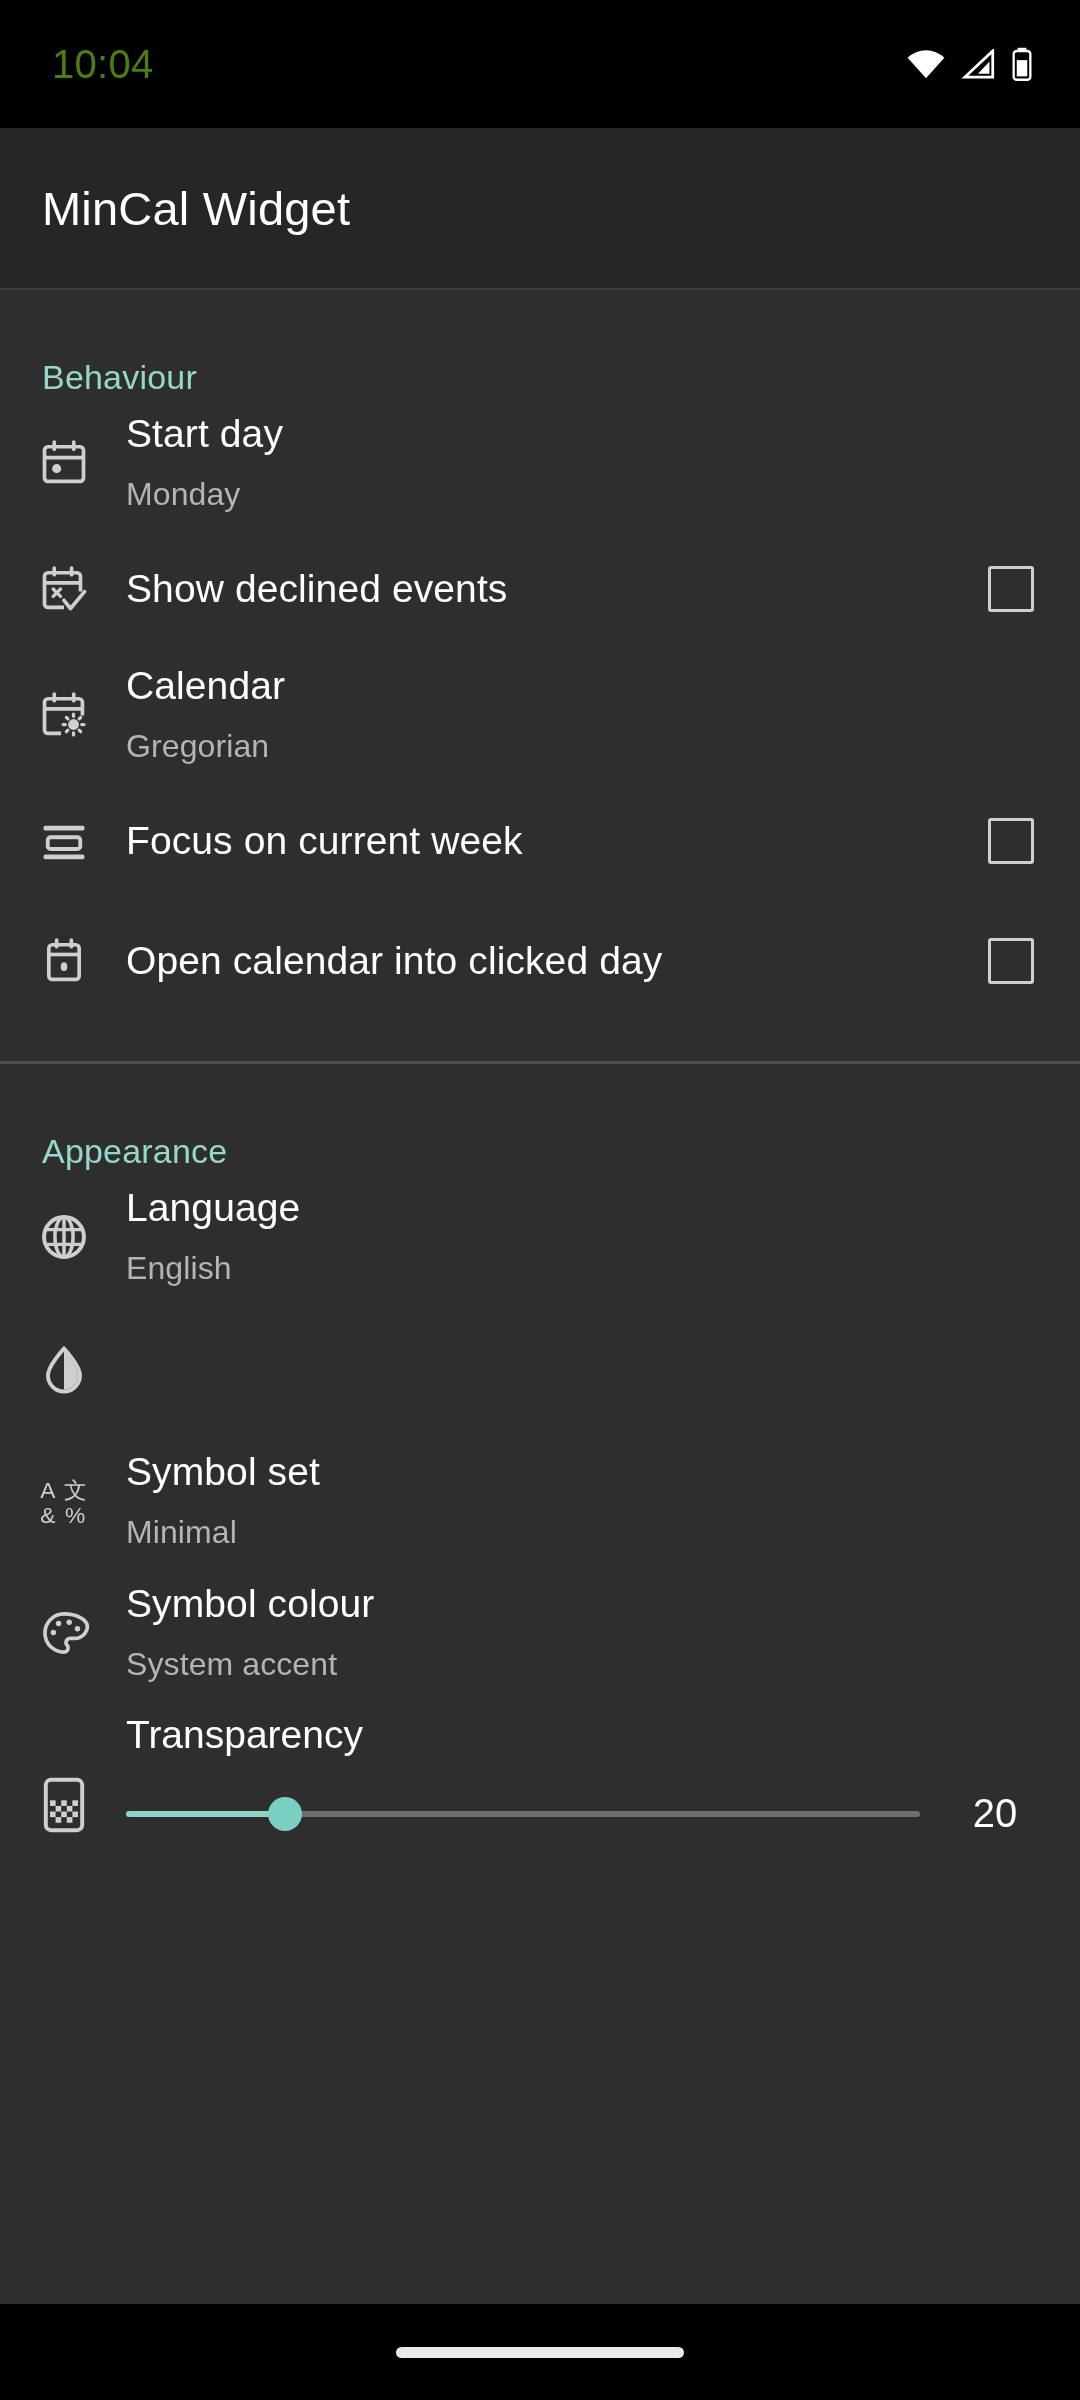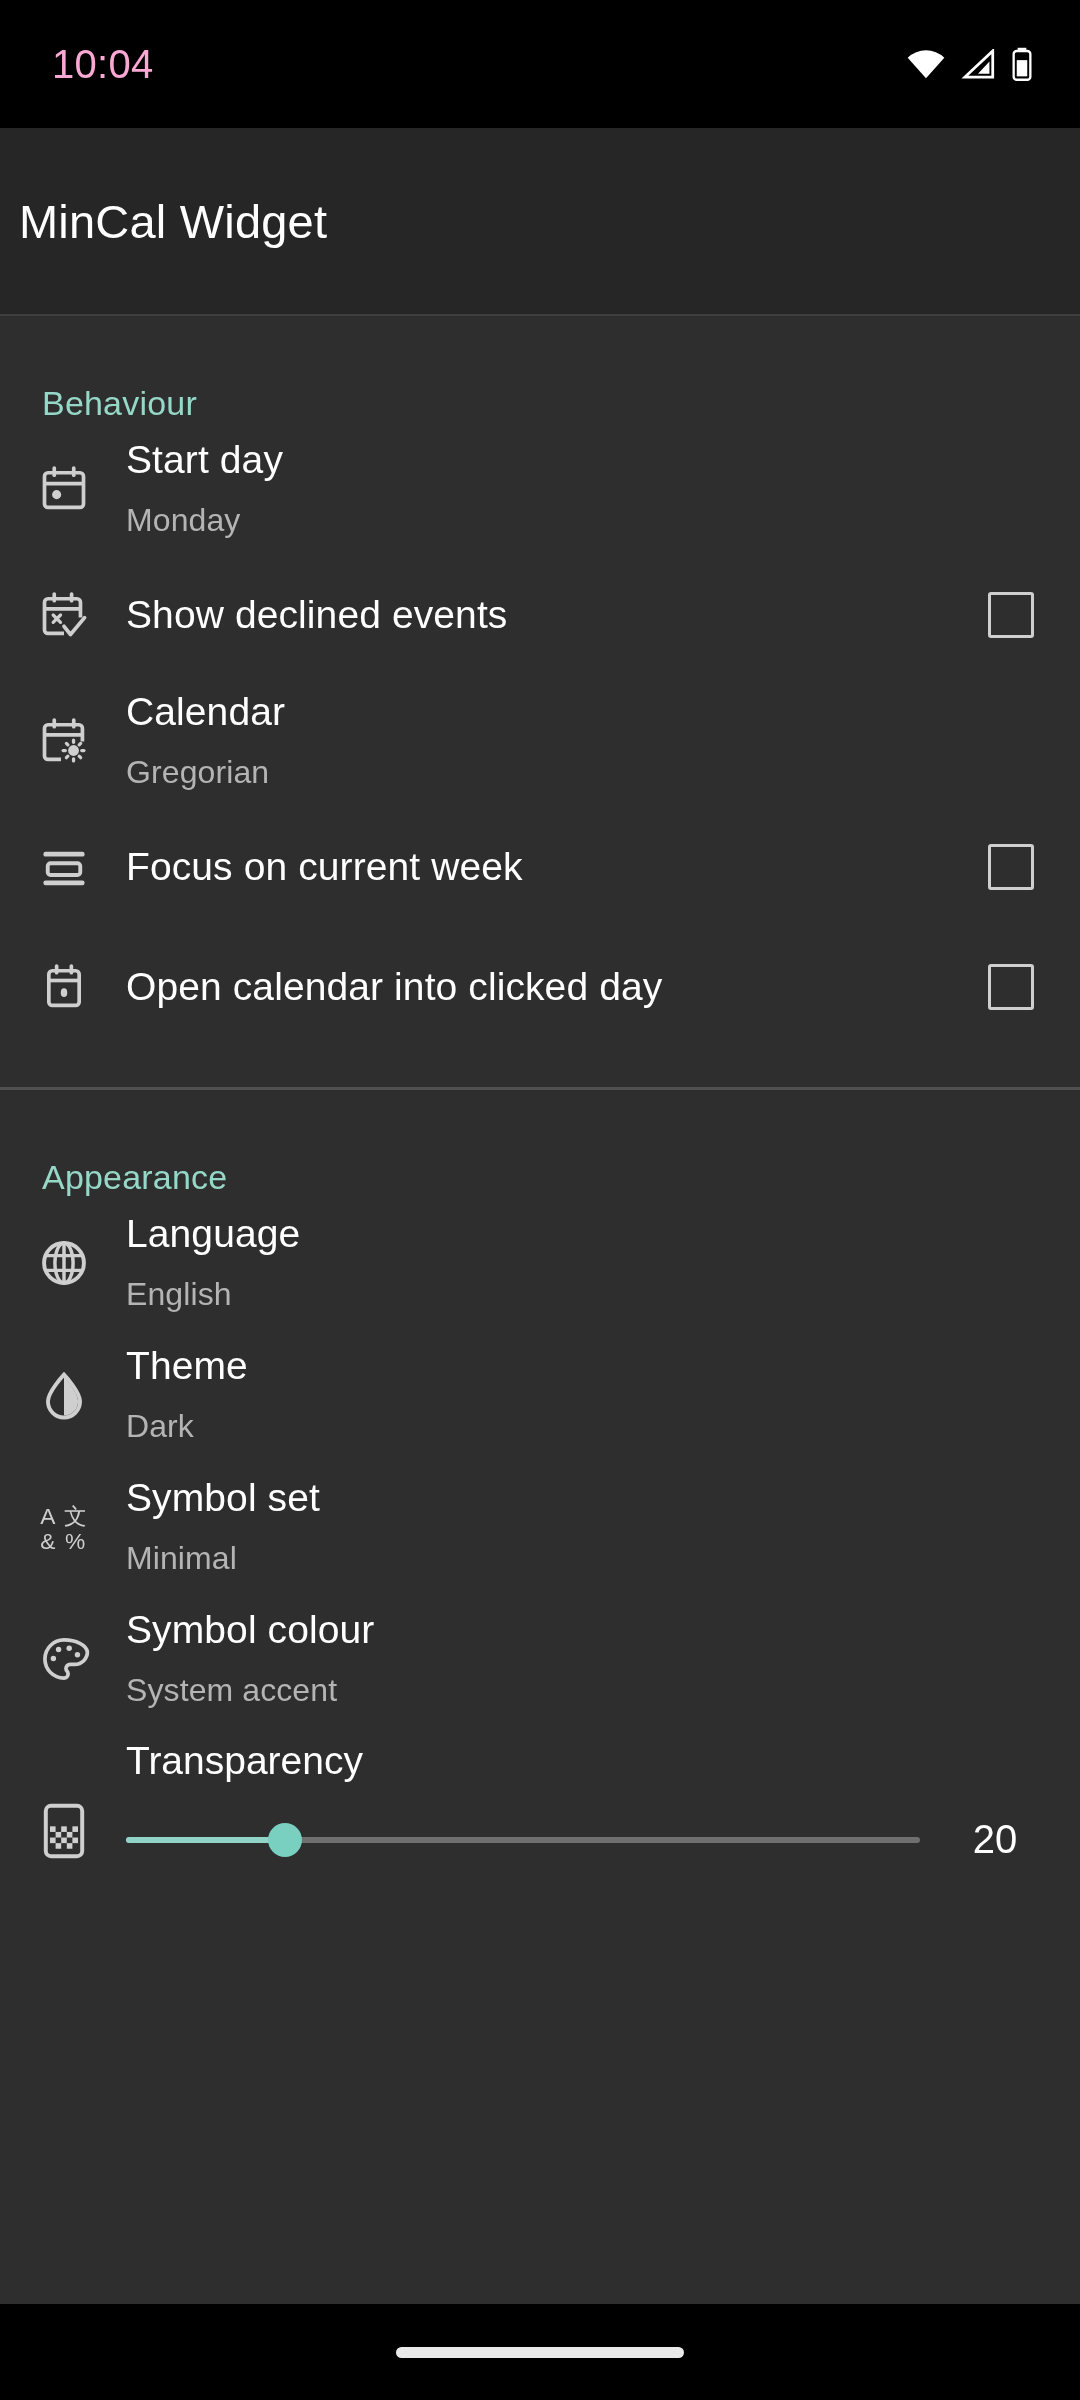--- a/index.html
+++ b/index.html
@@ -28,38 +28,38 @@
     height: 128px;
     background: #000000;
     display: flex;
     align-items: center;
     justify-content: space-between;
     padding: 0 46px 0 52px;
     box-sizing: border-box;
     flex: 0 0 auto;
   }
   .status-time {
-    color: #f9a8d4;
+    color: #4d7c0f;
     font-size: 40px;
     letter-spacing: 0.3px;
   }
   .status-icons {
     display: flex;
     align-items: center;
     gap: 14px;
   }
   .status-icons svg { display: block; }
 
   
   .app-bar {
-    height: 186px;
+    height: 160px;
     background: #262626;
     display: flex;
     align-items: center;
-    padding-left: 19px;
+    padding-left: 42px;
     box-sizing: border-box;
     flex: 0 0 auto;
   }
   .app-title {
     color: #ffffff;
     font-size: 47px;
     font-weight: normal;
     letter-spacing: 0.2px;
   }
 
@@ -366,24 +366,20 @@
       </div>
     </div>
 
     <div class="row tall">
       <div class="row-icon">
         <svg width="52" height="52" viewBox="0 0 24 24">
           <path d="M12 2.6 C12 2.6 4.6 10.4 4.6 15 a7.4 7.4 0 0 0 14.8 0 C19.4 10.4 12 2.6 12 2.6 Z" fill="none" stroke="#cfcfcf" stroke-width="1.8"></path>
           <path d="M12 3.6 C12 3.6 18.5 10.8 18.5 15 a6.5 6.5 0 0 1 -6.5 6.5 Z" fill="#cfcfcf"></path>
         </svg>
       </div>
-      <div class="row-body">
-        <div class="row-title">Theme</div>
-        <div class="row-sub">Dark</div>
-      </div>
     </div>
 
     <div class="row tall">
       <div class="row-icon">
         <svg width="52" height="52" viewBox="0 0 24 24">
           <text x="1" y="10.4" font-family="Liberation Sans, sans-serif" font-size="10.5" fill="#cfcfcf">A</text>
           <text x="12" y="10.4" font-family="DejaVu Sans, sans-serif" font-size="10.5" fill="#cfcfcf">文</text>
           <text x="1" y="22.3" font-family="Liberation Sans, sans-serif" font-size="10.5" fill="#cfcfcf">&amp;</text>
           <text x="12.5" y="22.3" font-family="Liberation Sans, sans-serif" font-size="10.5" fill="#cfcfcf">%</text>
         </svg>

